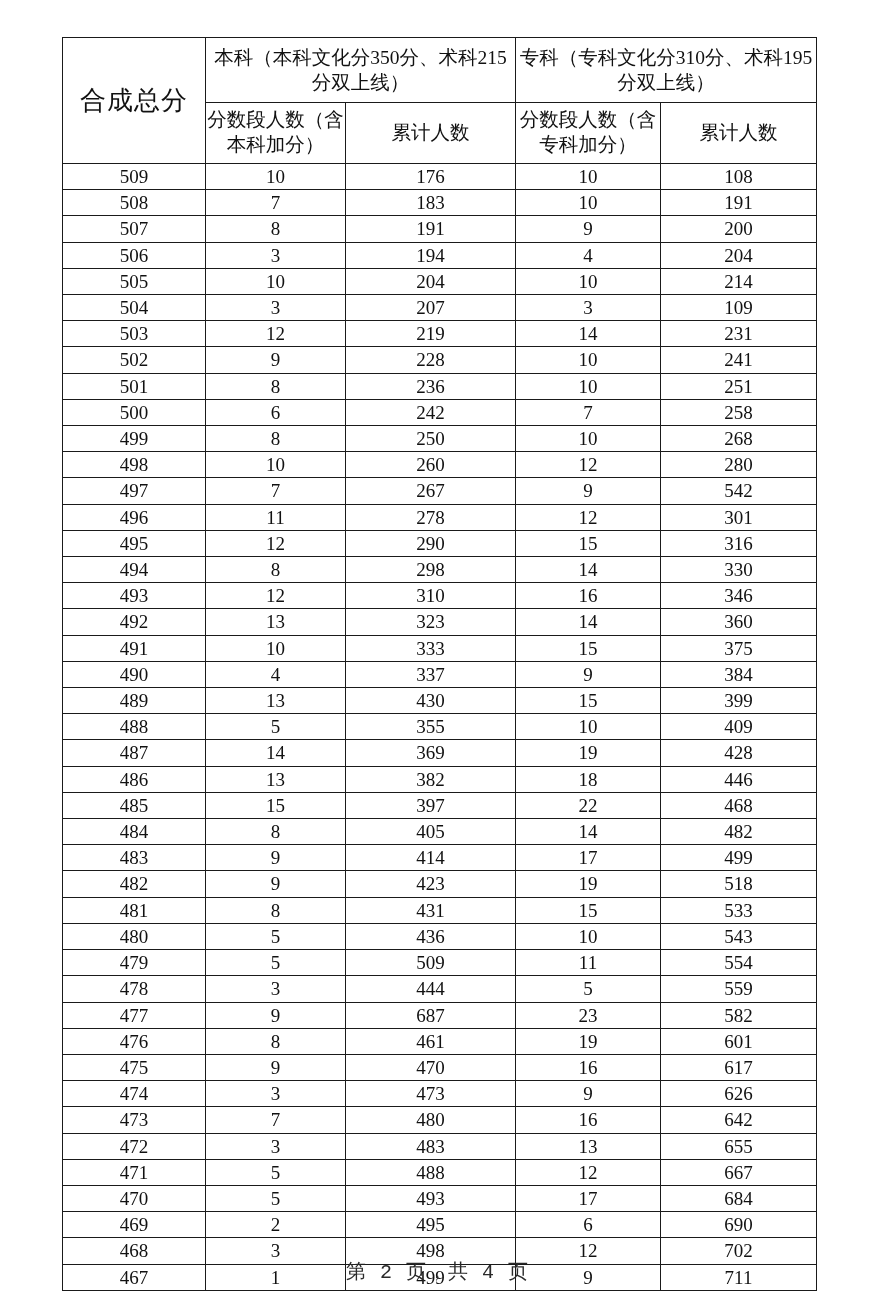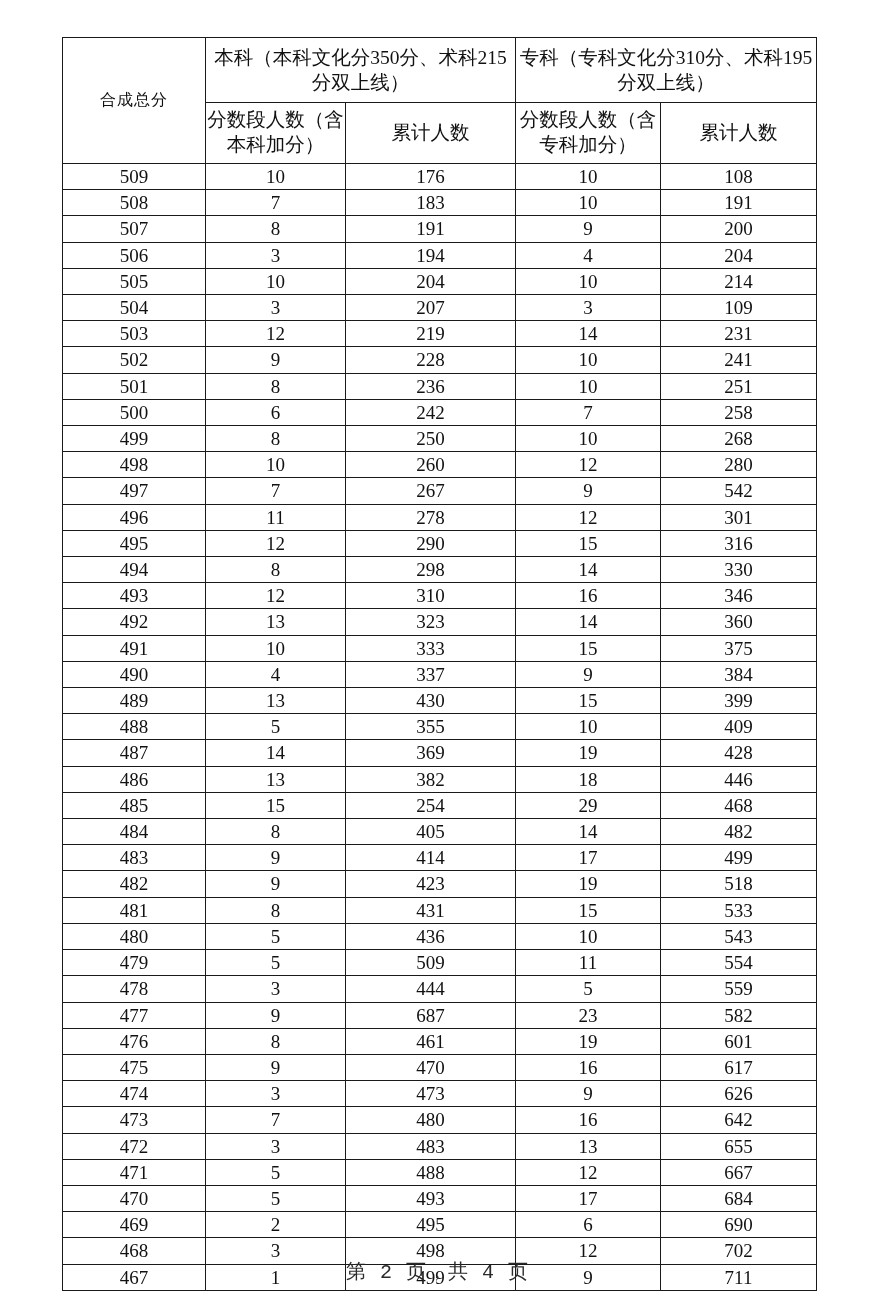--- a/index.html
+++ b/index.html
@@ -54,21 +54,21 @@
     font-family: Liberation Serif, serif;
     letter-spacing: 0px;
   }
   th.sub-head {
     font-size: 19.5px;
     line-height: 1.28;
     height: 60px;
     padding: 2px 2px 3px 2px;
   }
   th.rowspan-head {
-    font-size: 16px;
+    font-size: 26px;
     height: 124px;
     letter-spacing: 1px;
   }
   td.cell {
     font-size: 19px;
     height: 25.2px;
     line-height: 25.2px;
     font-family: "Liberation Serif", "DejaVu Serif", serif;
   }
   #footer {
@@ -274,22 +274,22 @@
         <tr>
           <td class="cell">486</td>
           <td class="cell">13</td>
           <td class="cell">382</td>
           <td class="cell">18</td>
           <td class="cell">446</td>
         </tr>
         <tr>
           <td class="cell">485</td>
           <td class="cell">15</td>
-          <td class="cell">254</td>
-          <td class="cell">29</td>
+          <td class="cell">397</td>
+          <td class="cell">22</td>
           <td class="cell">468</td>
         </tr>
         <tr>
           <td class="cell">484</td>
           <td class="cell">8</td>
           <td class="cell">405</td>
           <td class="cell">14</td>
           <td class="cell">482</td>
         </tr>
         <tr>

